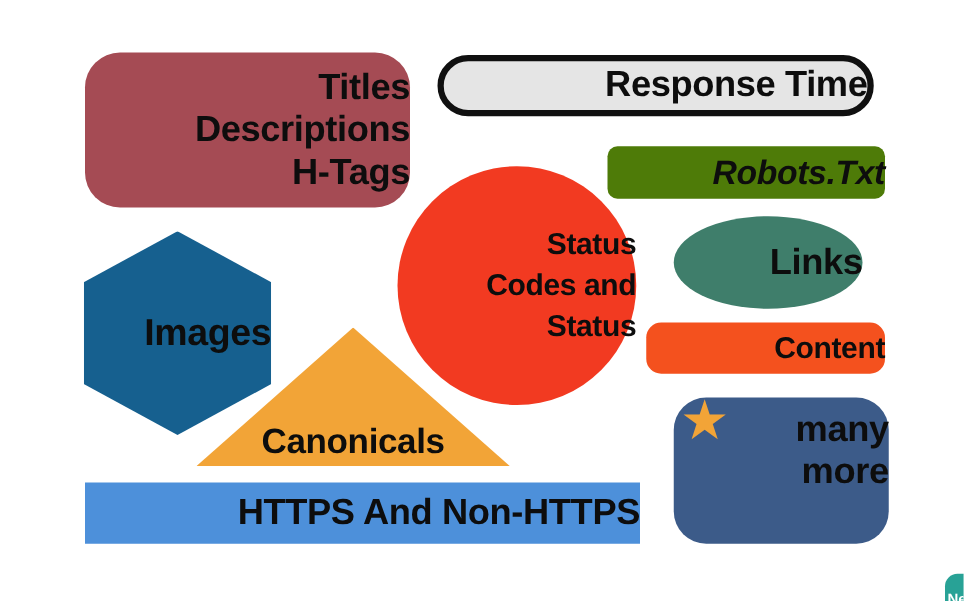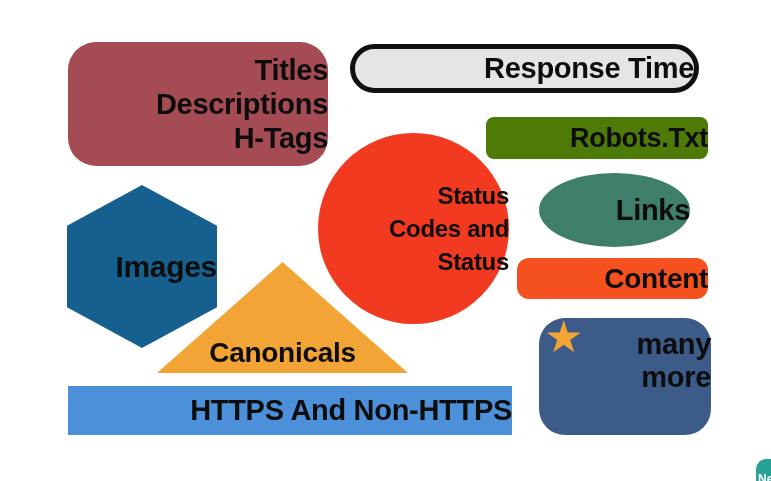--- a/index.html
+++ b/index.html
@@ -9,31 +9,31 @@
     letter-spacing:-0.3px;
   }
   .shape{position:absolute;display:flex;align-items:flex-end;justify-content:center;
          flex-direction:column;text-align:center;}
   .line{display:block;}
 
   #titles{left:68px;top:42px;width:260px;height:124px;border-radius:28px;
           font-size:29px;line-height:34px;}
   #response{left:350px;top:44px;width:349px;height:49px;border-radius:27px;
             border:5px solid #101010;box-sizing:border-box;font-size:29px;}
-  #robots{left:486px;top:117px;width:222px;height:42px;border-radius:8px;font-size:27px;}
+  #robots{left:486px;top:117px;width:222px;height:42px;border-radius:8px;font-size:27px;font-style:italic;}
   #status{left:318px;top:133px;width:191px;height:191px;border-radius:50%;
           font-size:24px;line-height:33px;}
   #images{left:67px;top:185px;width:150px;height:163px;font-size:30px;
           clip-path:polygon(50% 0,100% 25%,100% 75%,50% 100%,0 75%,0 25%);}
   #canonicals{left:157px;top:262px;width:251px;height:111px;
               clip-path:polygon(50% 0,100% 100%,0 100%);}
   #canonicals .tri-label{position:absolute;bottom:4px;left:0;width:100%;
               text-align:center;font-size:28px;}
   #links{left:539px;top:173px;width:151px;height:74px;border-radius:50%;font-size:29px;}
-  #content{left:517px;top:258px;width:191px;height:41px;border-radius:12px;font-size:28px;}
+  #content{left:517px;top:258px;width:191px;height:41px;border-radius:12px;font-size:24px;}
   #https{left:68px;top:386px;width:444px;height:49px;font-size:29px;}
   #more{left:539px;top:318px;width:172px;height:117px;border-radius:26px;
         font-size:29px;line-height:33px;padding-top:10px;box-sizing:border-box;
         justify-content:flex-start;}
   #more .star{position:absolute;left:5px;top:-3px;font-size:44px;line-height:44px;
         font-family:"DejaVu Sans",sans-serif;letter-spacing:0;}
   #next{left:756px;top:459px;width:60px;height:40px;border-radius:10px 0 0 0;
         font-size:12px;letter-spacing:0;align-items:flex-start;justify-content:flex-start;
         padding:13px 0 0 2px;box-sizing:border-box;flex-direction:row;cursor:pointer;}
 </style>

